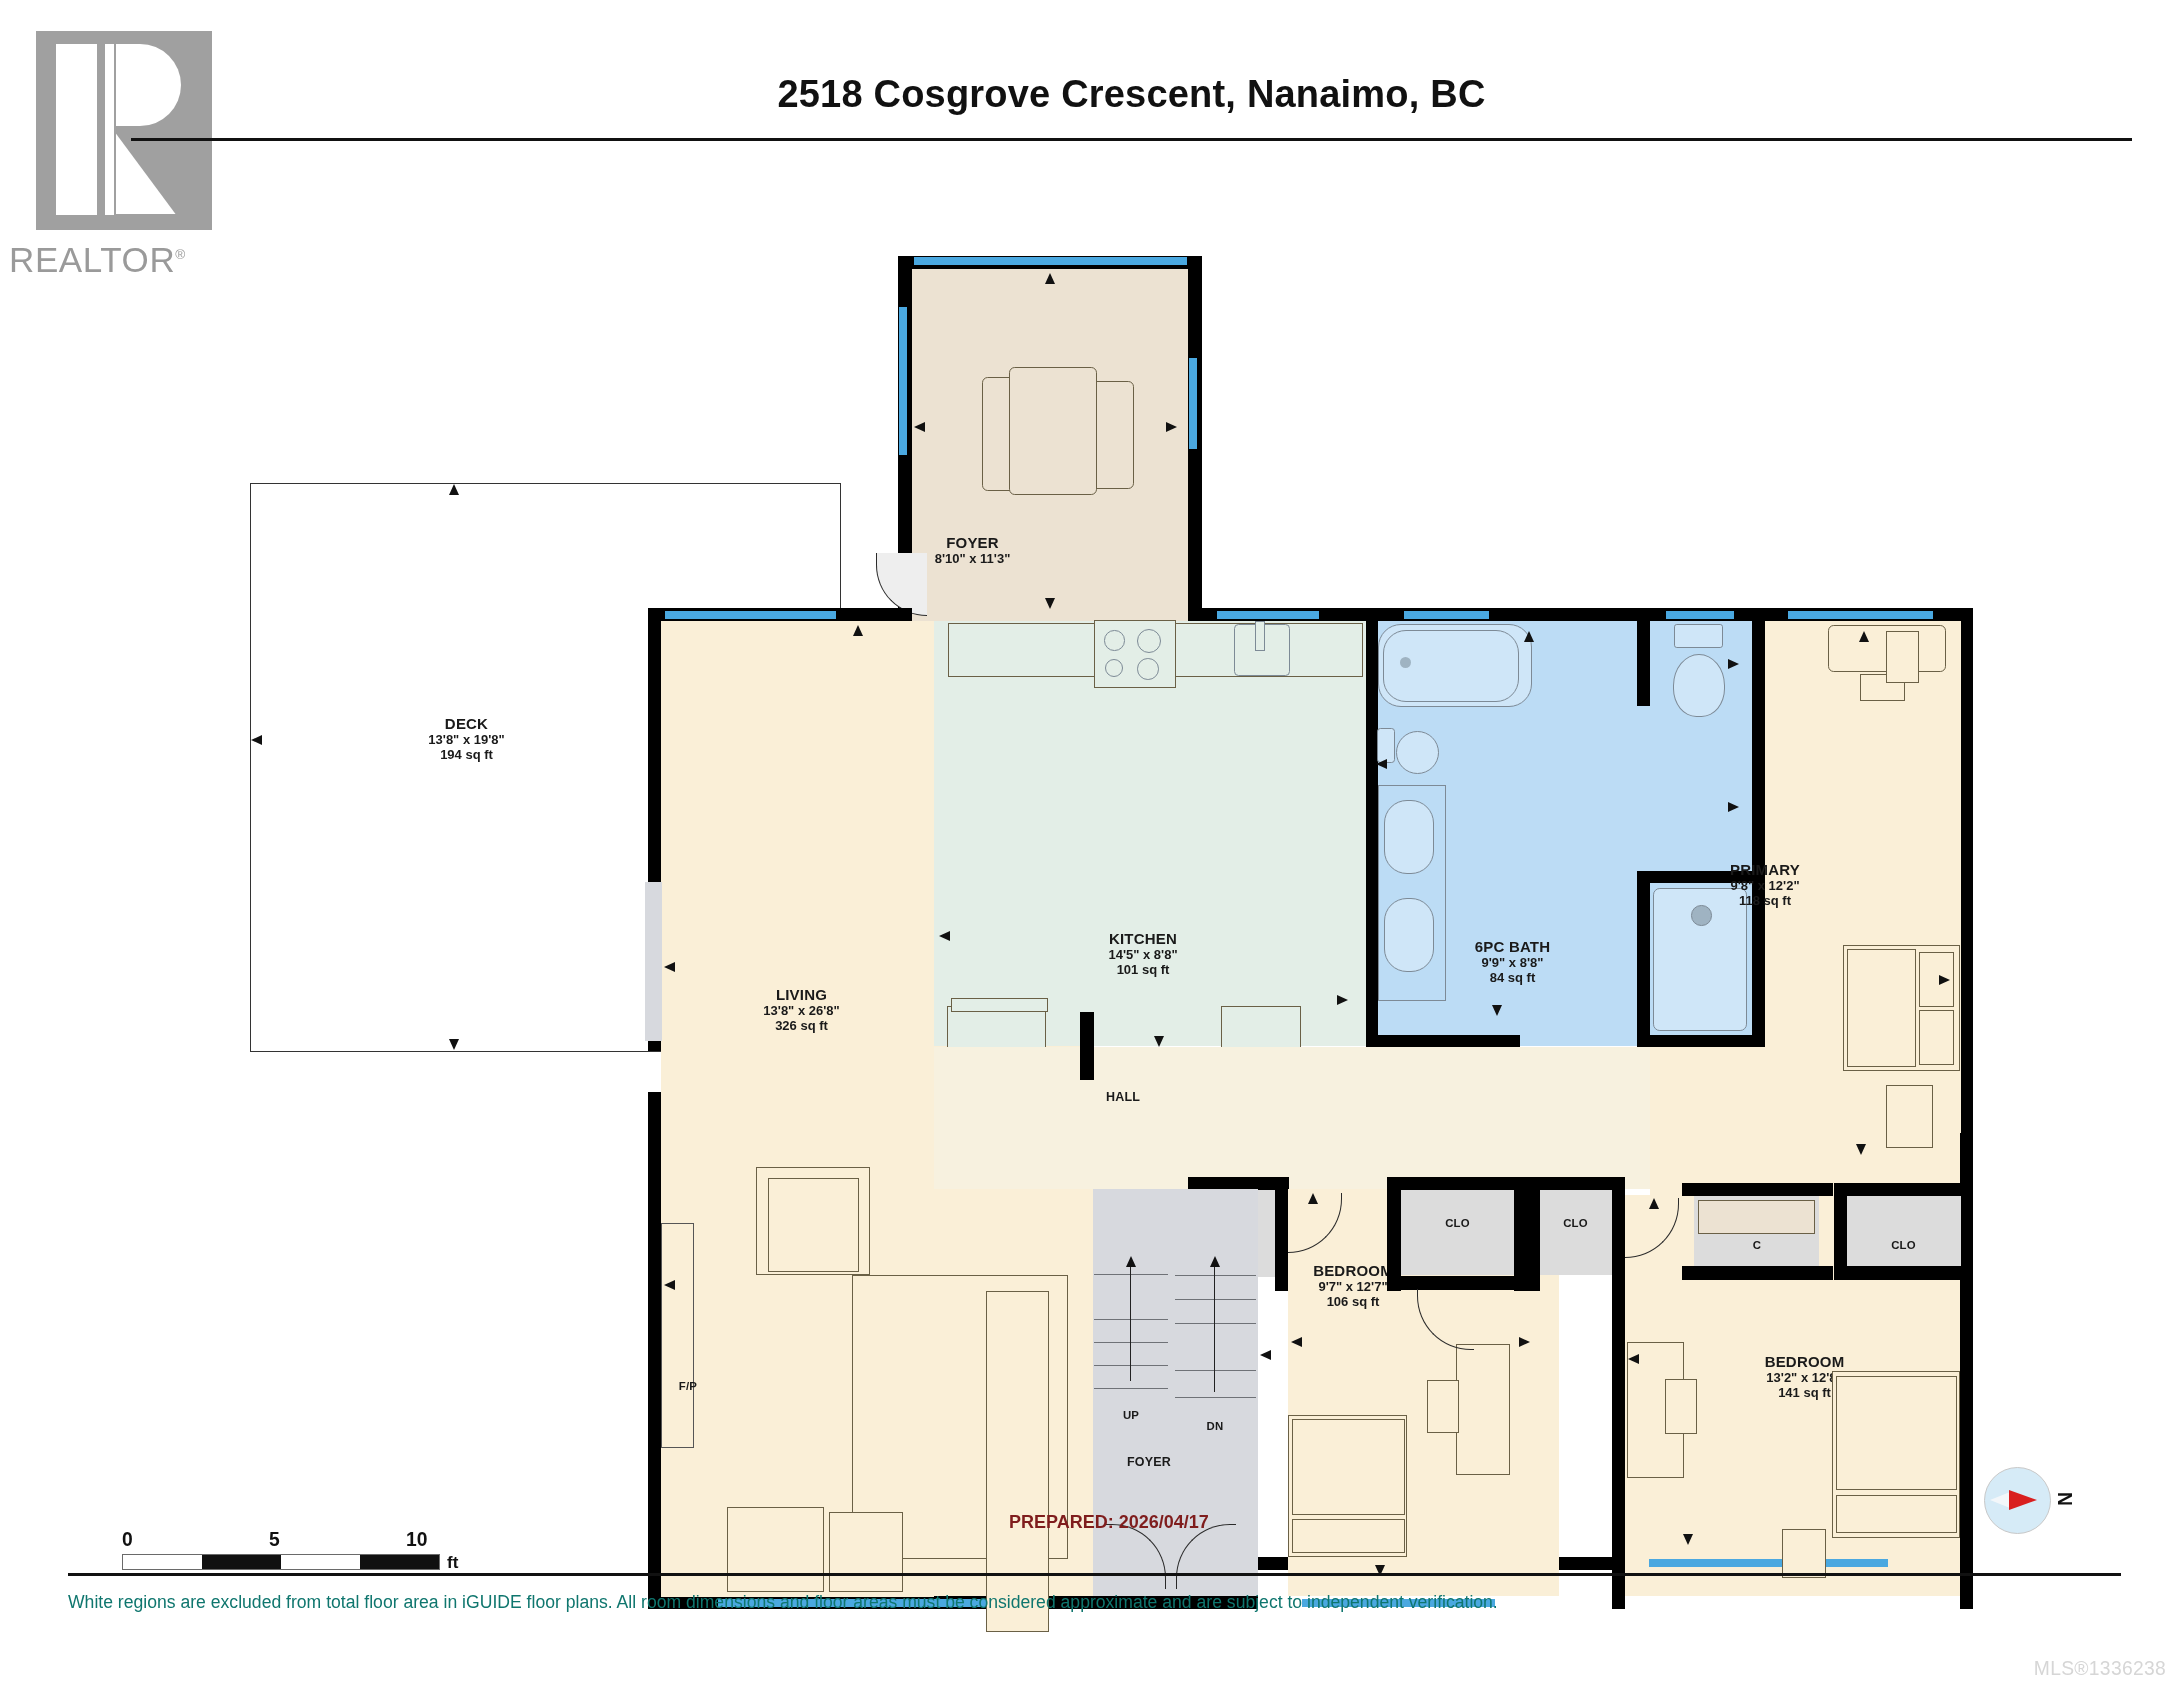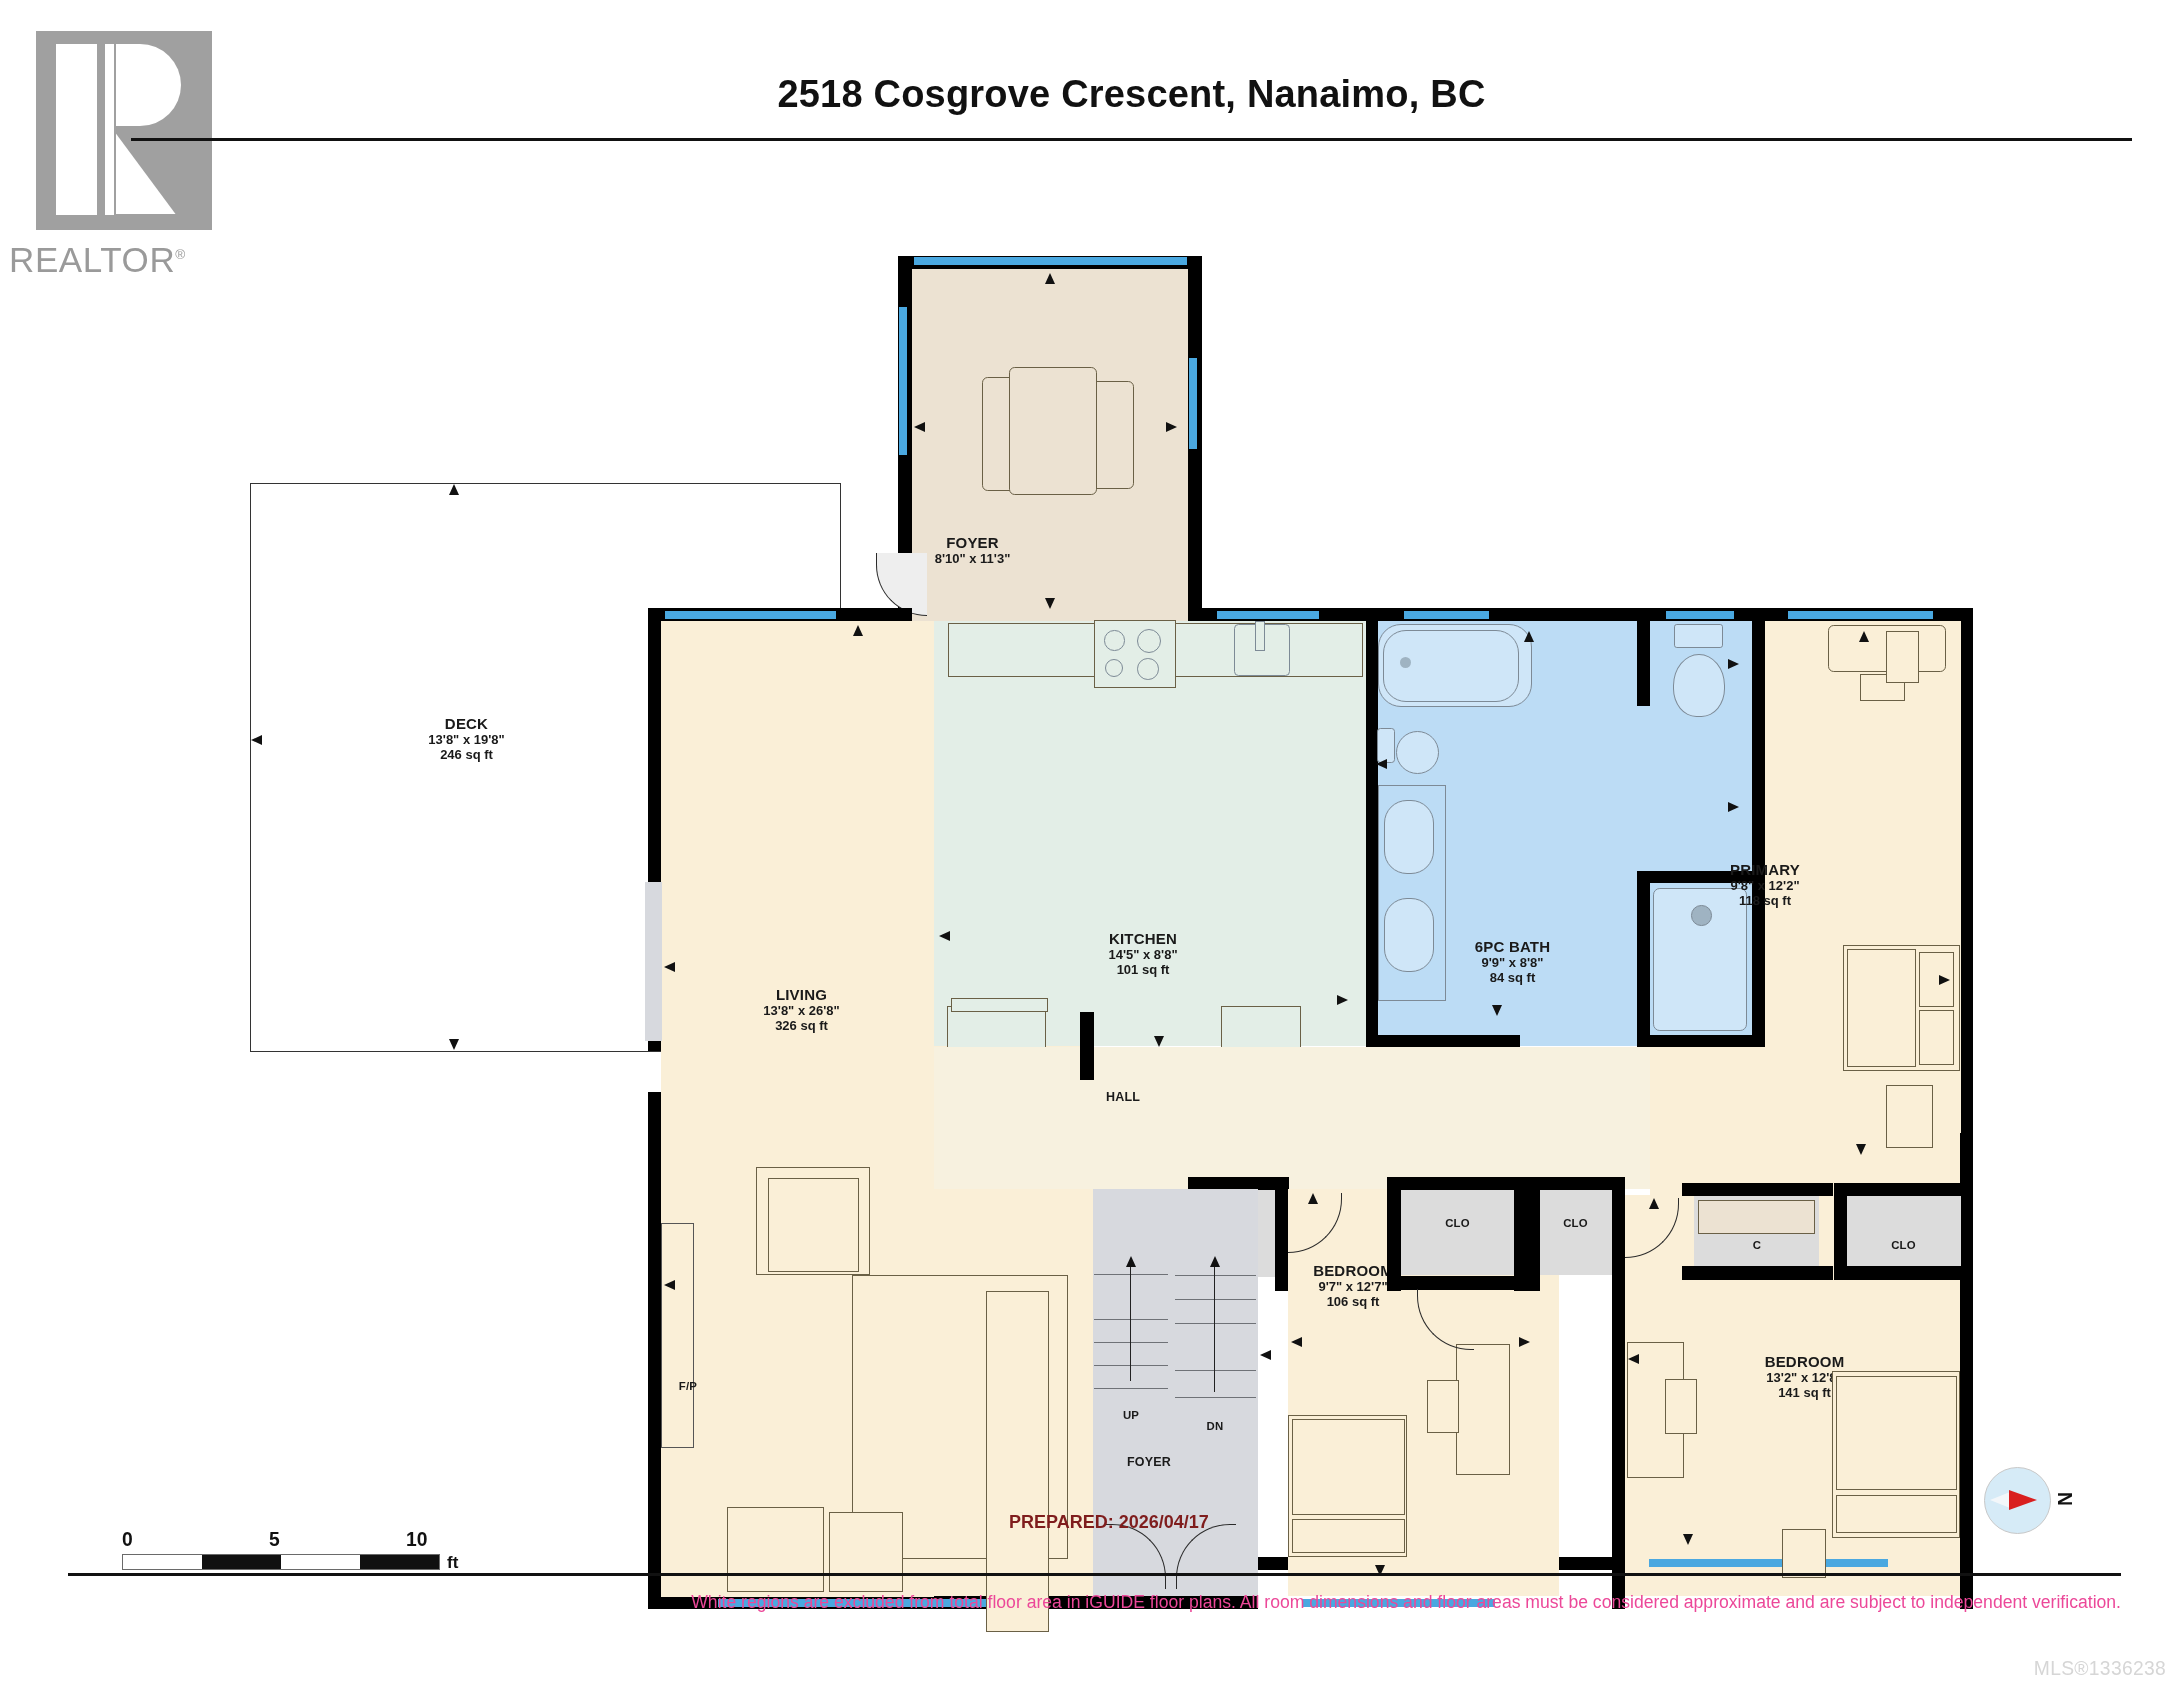--- a/index.html
+++ b/index.html
@@ -138,21 +138,21 @@
     border-right: 20.5px solid #f3f7fa;
   }
   #compass .n {
     position: absolute; left: 73px; top: 20.5px; font-size: 19.3px; font-weight: bold;
     color: #111; transform: rotate(90deg); transform-origin: center;
   }
 
   #footer-rule { position: absolute; left: 68px; top: 1573px; width: 2053px; height: 2.8px; background: #111; }
   #disclaimer {
     position: absolute; left: 68px; top: 1592px; width: 2053px;
-    text-align: right; font-size: 17.6px; color: #ec4899;
+    text-align: left; font-size: 17.6px; color: #0f766e;
   }
   #mls {
     position: absolute; right: 17px; bottom: 6.8px;
     font-size: 19.3px; color: #d6d6d6; font-weight: normal; letter-spacing: 0.3px;
   }
 </style>
 </head>
 <body>
 
 <div id="page">
@@ -174,21 +174,21 @@
 
   <div id="plan">
 
     <div class="dimline" style="left:250px; top:267px; width:591px; height:569px; border-color:#333; background:#fff;"></div>
     <div class="arrow up" style="left:449px; top:268px;"></div>
     <div class="arrow down" style="left:449px; top:823px;"></div>
     <div class="arrow left" style="left:251px; top:519px;"></div>
     <div class="label" style="left:353px; top:499px; width:227px;">
       <div class="nm">DECK</div>
       <div class="dim">13'8" x 19'8"</div>
-      <div class="sf">246 sq ft</div>
+      <div class="sf">194 sq ft</div>
     </div>
 
     <div class="room r-beige" style="left:910px; top:48px; width:281px; height:358px;"></div>
 
     <div class="wall" style="left:898px; top:40px; width:304px; height:12.5px;"></div>
     <div class="wall" style="left:898px; top:40px; width:13.6px; height:375px;"></div>
     <div class="wall" style="left:1188px; top:40px; width:13.6px; height:375px;"></div>
 
     <div class="win h" style="left:914px; top:41px; width:273px;"></div>
     <div class="win v" style="left:899px; top:91px; height:148px;"></div>

